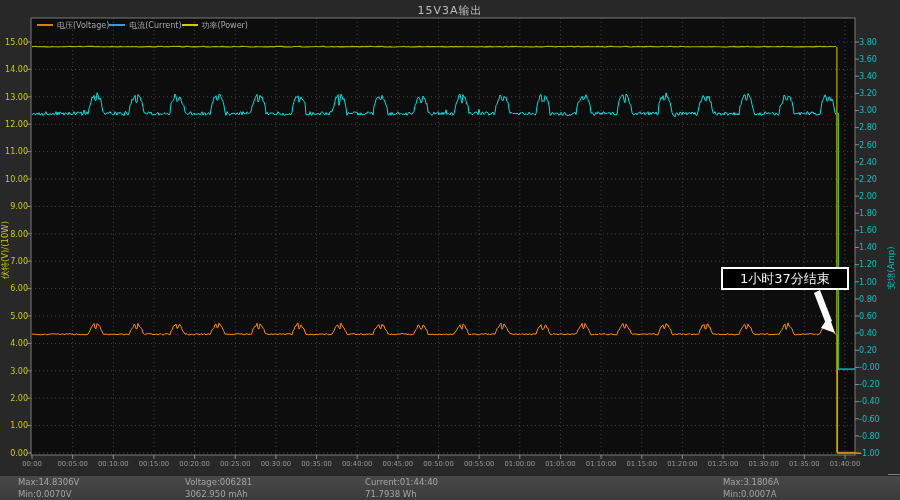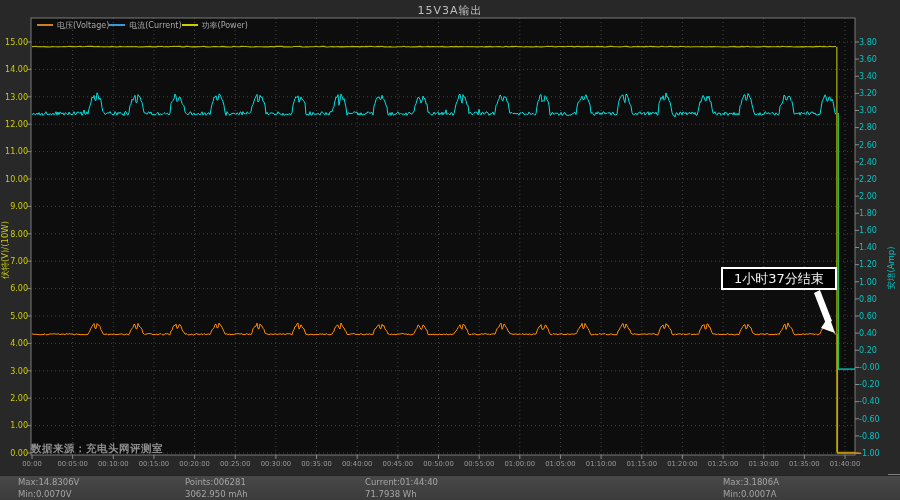--- a/index.html
+++ b/index.html
@@ -9,21 +9,21 @@
                font-size:11px;color:#bdbdbd;letter-spacing:1px;}
   #chart-svg{position:absolute;left:0;top:0;}
   svg text{font-family:"DejaVu Sans","Liberation Sans",sans-serif;}
   .legend{position:absolute;left:37px;top:20px;display:flex;flex-direction:row;}
   .legend-item{display:flex;align-items:center;height:10px;font-size:8px;color:#a8a8a8;white-space:nowrap;}
   .legend-swatch{display:inline-block;width:16px;height:2px;margin-right:4px;}
   .axis-title{position:absolute;font-size:8.5px;white-space:nowrap;text-align:center;}
   .axis-title.left{left:-39px;top:244px;width:90px;color:#cdcd00;transform:rotate(-90deg);}
   .axis-title.right{left:852px;top:262px;width:80px;color:#00c3c3;transform:rotate(-90deg);}
   .annotation{position:absolute;left:721px;top:267px;background:#000;border:2px solid #fff;
-              color:#f2f2f2;font-size:13px;line-height:15px;padding:2px 11px;white-space:nowrap;}
+              color:#f2f2f2;font-size:13px;line-height:15px;padding:2px 17px;white-space:nowrap;}
   .src-watermark{position:absolute;left:31px;top:442px;font-size:10.5px;font-weight:bold;
                  color:#8f8f8f;letter-spacing:0.5px;white-space:nowrap;}
   .brand{position:absolute;left:792px;top:444px;font-size:19px;font-weight:bold;letter-spacing:1px;
          color:#fca5a5;white-space:nowrap;
          text-shadow:-1px 0 #7d7d7d,1px 0 #7d7d7d,0 -1px #7d7d7d,0 1px #7d7d7d;margin-top:28px;}
   .brand .zbox{display:inline-block;border:2px solid #7d7d7d;font-size:14px;line-height:14px;
                padding:0 2px;margin-left:3px;vertical-align:2px;}
   .statusbar{position:absolute;left:0;top:475px;width:900px;height:25px;
              background:linear-gradient(#484848,#3a3a3a);border-top:1px solid #242424;}
   .status-col{position:absolute;top:1px;font-size:8.5px;line-height:11.5px;color:#a5a5a5;white-space:nowrap;}
@@ -225,33 +225,32 @@
       <span class="legend-swatch" id="sw2" style="background: rgb(205, 205, 0);"></span>
       <span>功率(Power)</span>
     </div>
   </div>
 
   <div class="axis-title left">伏特(V)/(10W)</div>
   <div class="axis-title right">安培(Amp)</div>
 
   <div class="annotation">1小时37分结束</div>
 
-  <div class="src-watermark">数据来源：充电头网评测室</div>
 
   <div class="brand">
     <span>POWER-</span><span class="zbox">Z</span>
   </div>
 
   <div class="statusbar">
     <div class="status-col" style="left:18px">
       <div>Max:14.8306V</div>
       <div>Min:0.0070V</div>
     </div>
     <div class="status-col" style="left:185px">
-      <div>Points:006281</div>
+      <div>Voltage:006281</div>
       <div>3062.950 mAh</div>
     </div>
     <div class="status-col" style="left:365px">
       <div>Current:01:44:40</div>
       <div>71.7938 Wh</div>
     </div>
     <div class="status-col" style="left:723px">
       <div>Max:3.1806A</div>
       <div>Min:0.0007A</div>
     </div>

